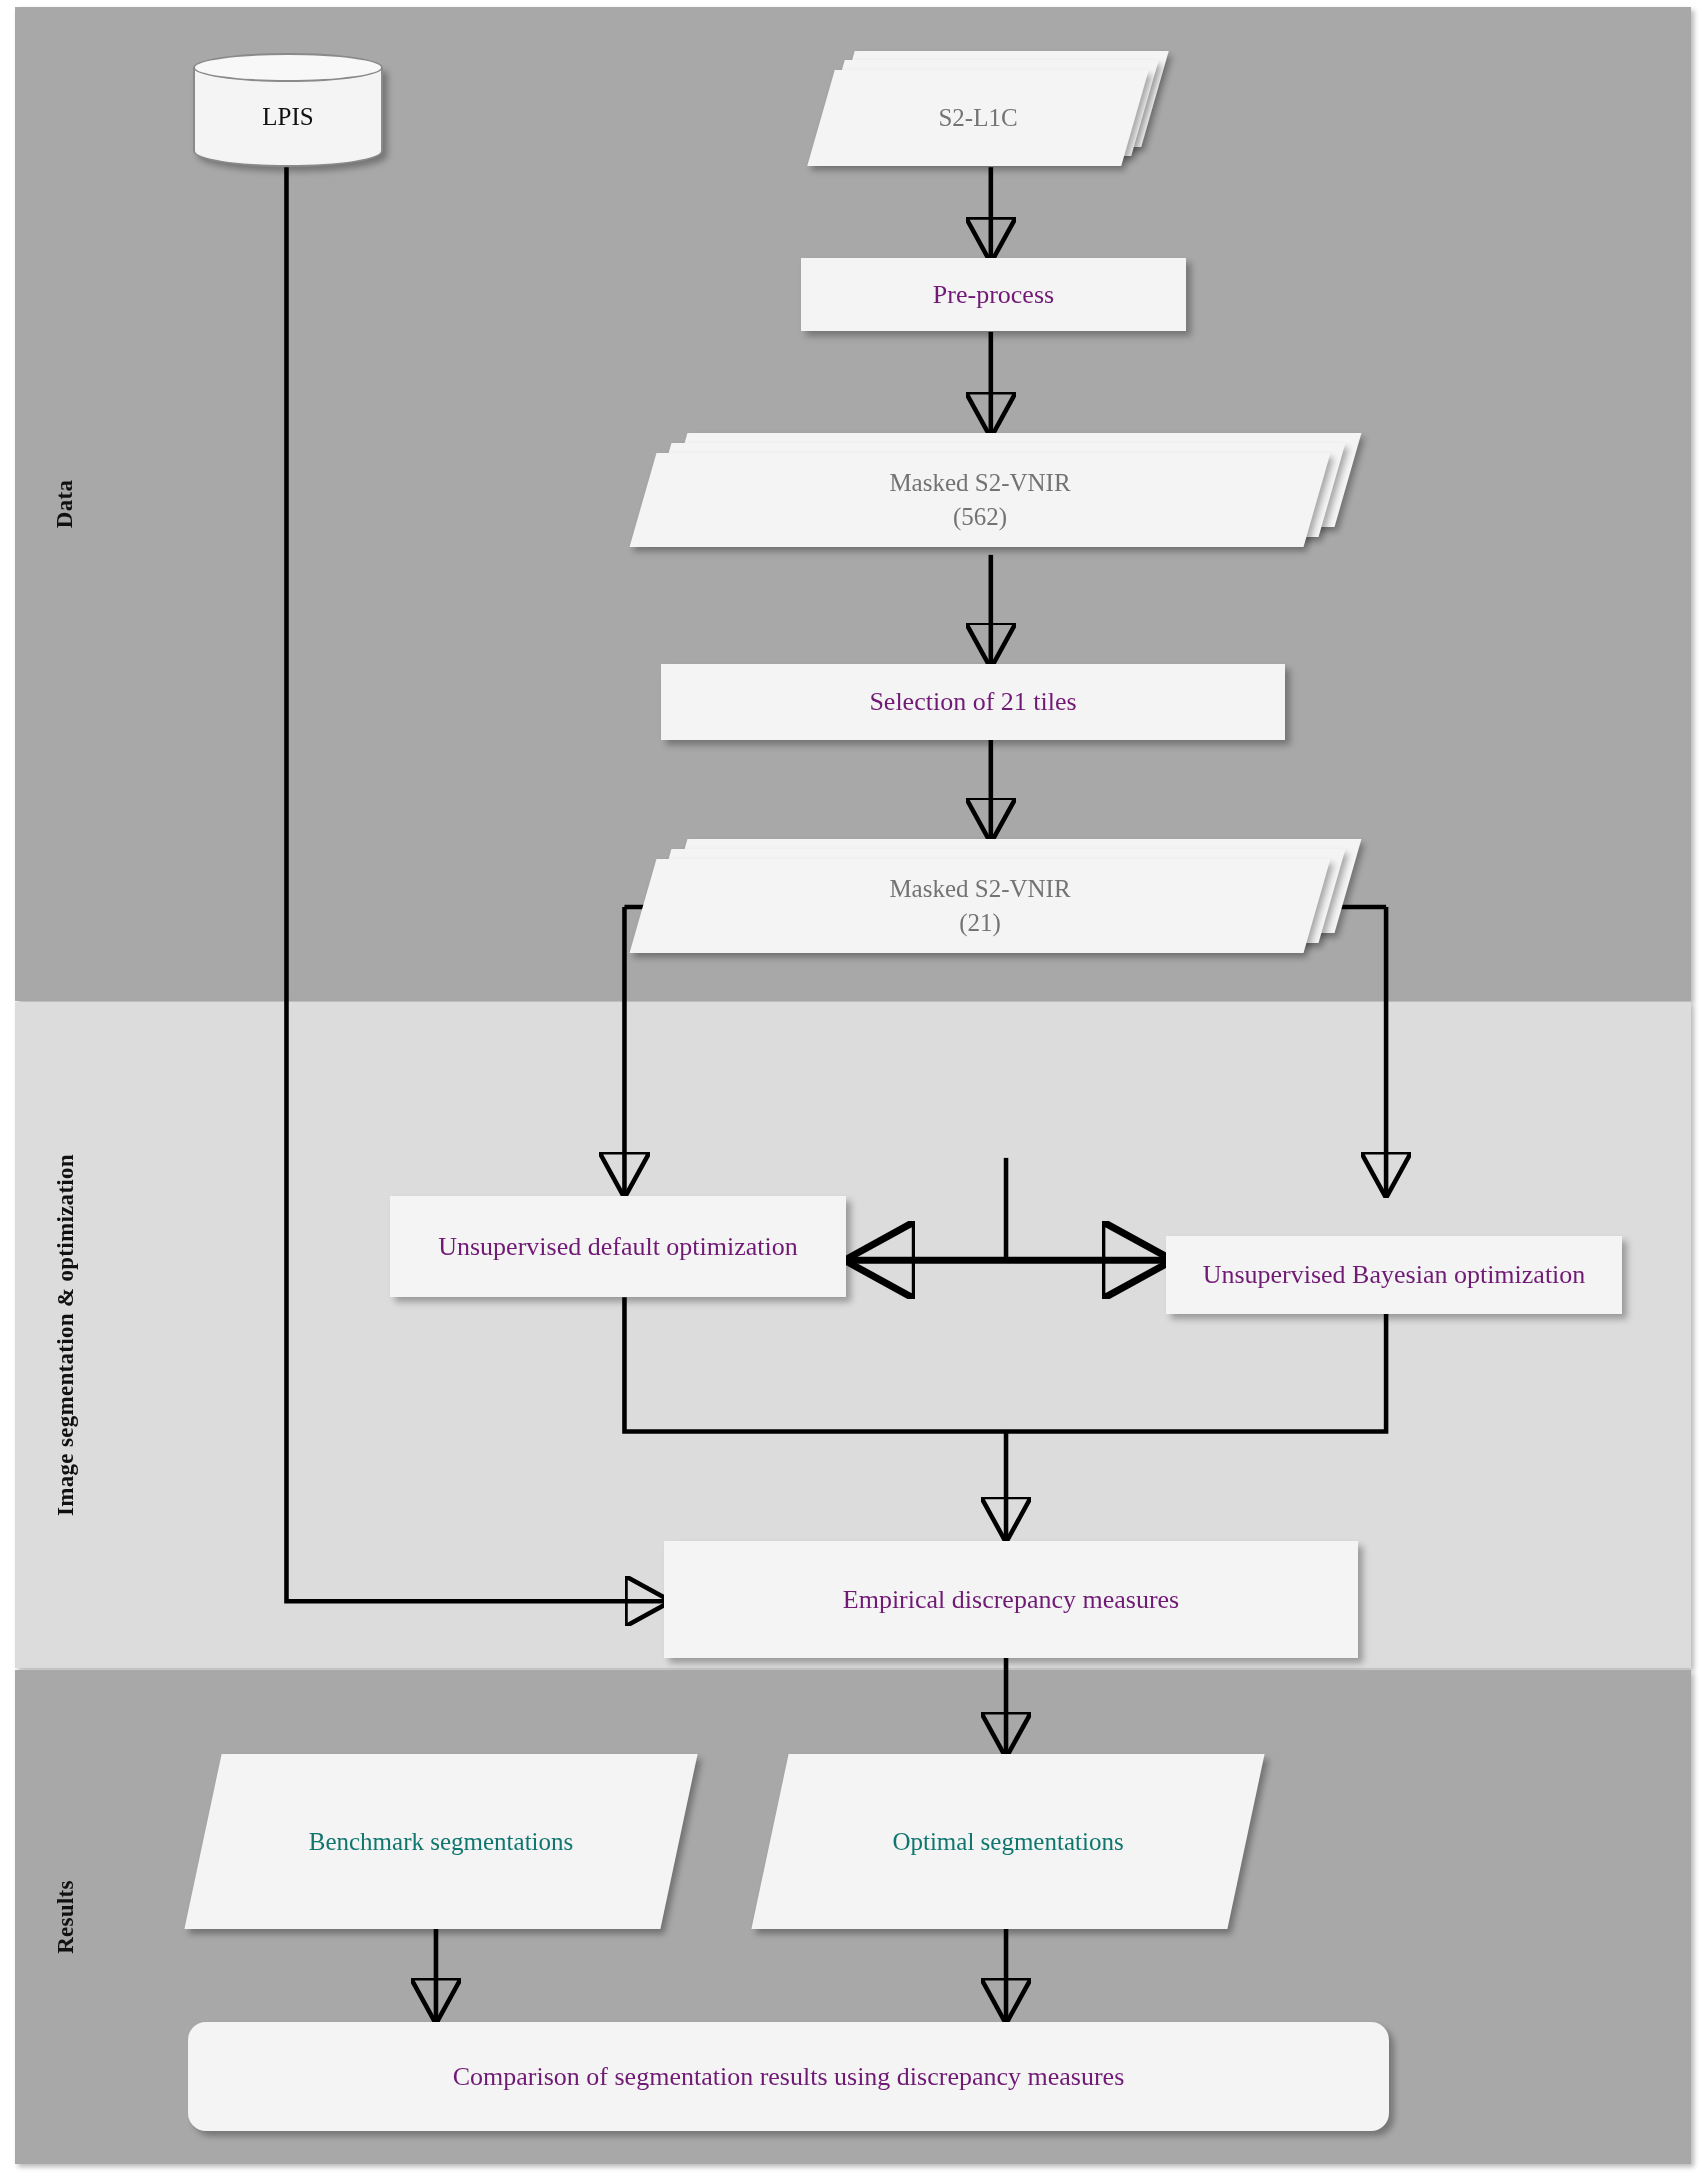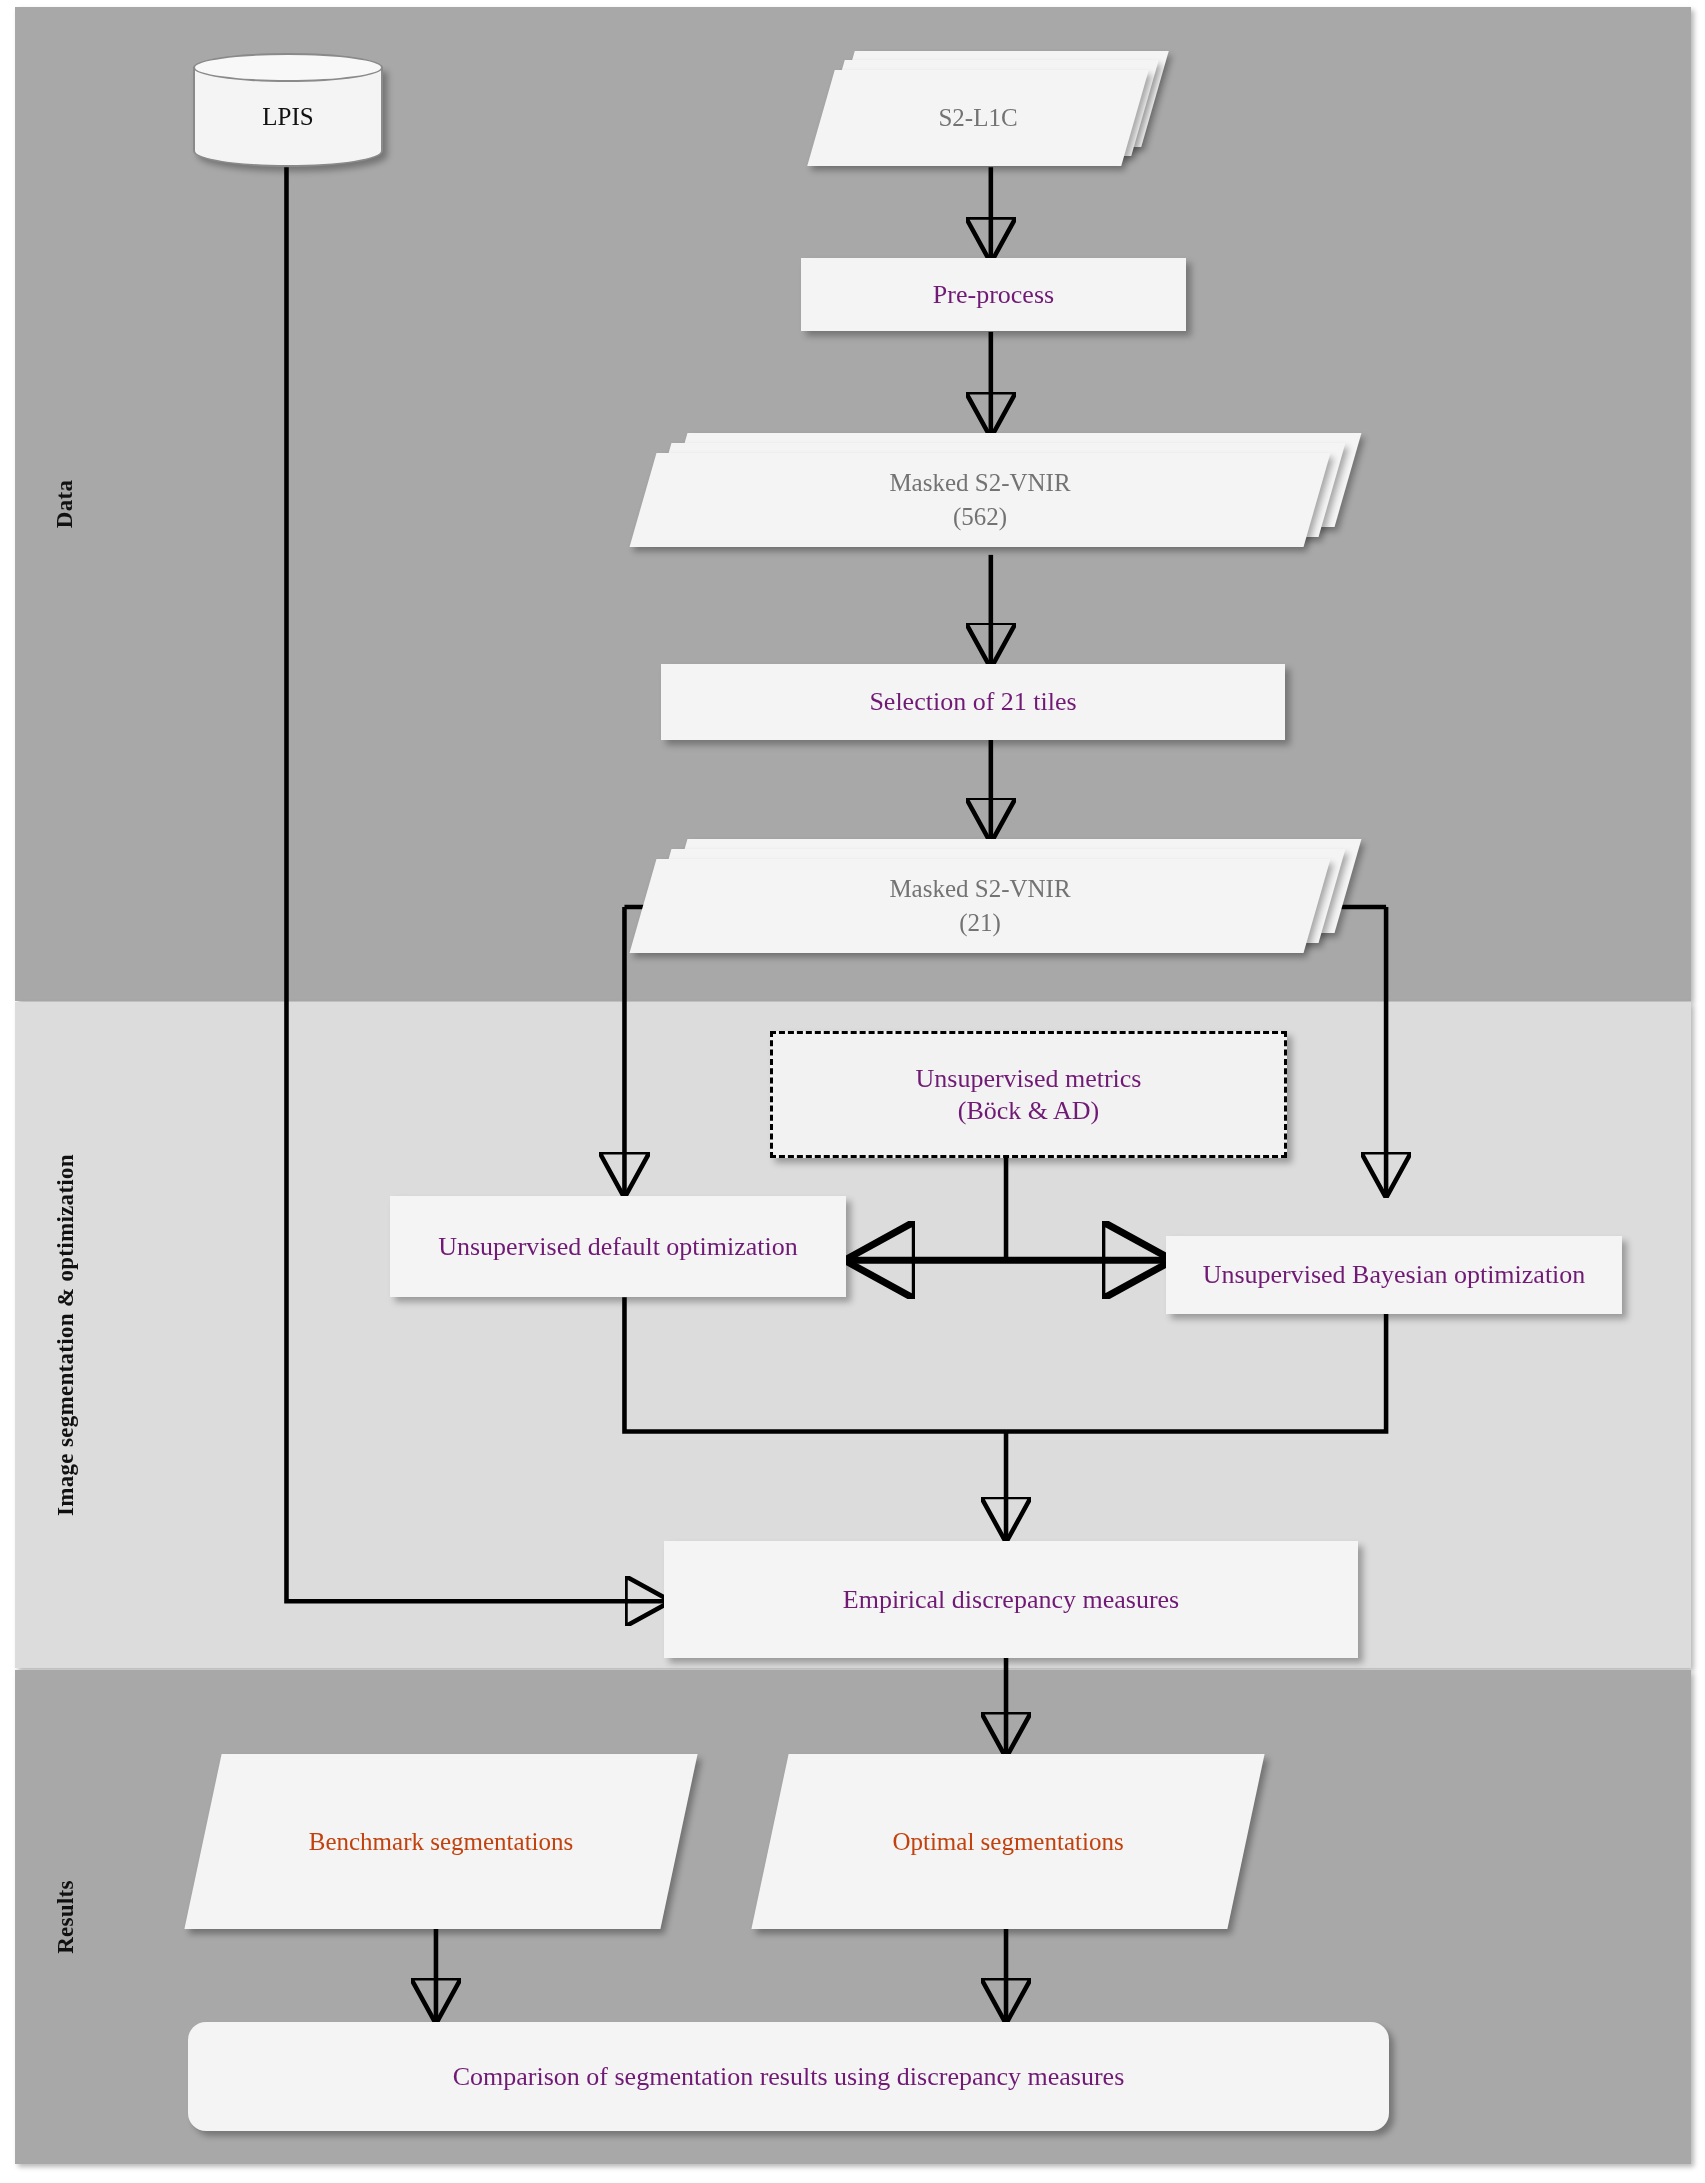--- a/index.html
+++ b/index.html
@@ -112,21 +112,21 @@
   .para .lbl {
     position: absolute;
     left: 0; top: 0;
     width: 100%; height: 100%;
     display: flex;
     align-items: center;
     justify-content: center;
     text-align: center;
     font-size: 25px;
     line-height: 1.4;
-    color: #c2410c;
+    color: #0f766e;
     z-index: 3;
   }
 
   
   .cyl { position: absolute; z-index: 5; }
   .cyl .barrel {
     position: absolute;
     left: 0; top: 14px;
     width: 100%;
     height: calc(100% - 14px);
@@ -274,24 +274,20 @@
   <div class="stackwrap" style="left:623px; top:839px; width:770px; height:122px;">
     <div class="sheet s3" style="left:51px; top:0px;  width:674px; height:94px;"></div>
     <div class="sheet s2" style="left:35px;  top:10px; width:674px; height:94px;"></div>
     <div class="sheet s1" style="left:20px;  top:20px; width:674px; height:94px;"></div>
     <div class="lbl" style="left:20px; top:20px; width:674px; height:94px; flex-direction:column;">
       <div>Masked S2-VNIR</div>
       <div>(21)</div>
     </div>
   </div>
 
-  <div class="node rect dashed" style="left:770px; top:1031px; width:517px; height:127px; flex-direction:column;">
-    <div>Unsupervised metrics</div>
-    <div>(Böck &amp; AD)</div>
-  </div>
 
   <div class="node rect" style="left:390px; top:1196px; width:456px; height:101px;">
     <span>Unsupervised default optimization</span>
   </div>
 
   <div class="node rect" style="left:1166px; top:1236px; width:456px; height:78px;">
     <span>Unsupervised Bayesian optimization</span>
   </div>
 
   <div class="node rect" style="left:664px; top:1541px; width:694px; height:117px;">

